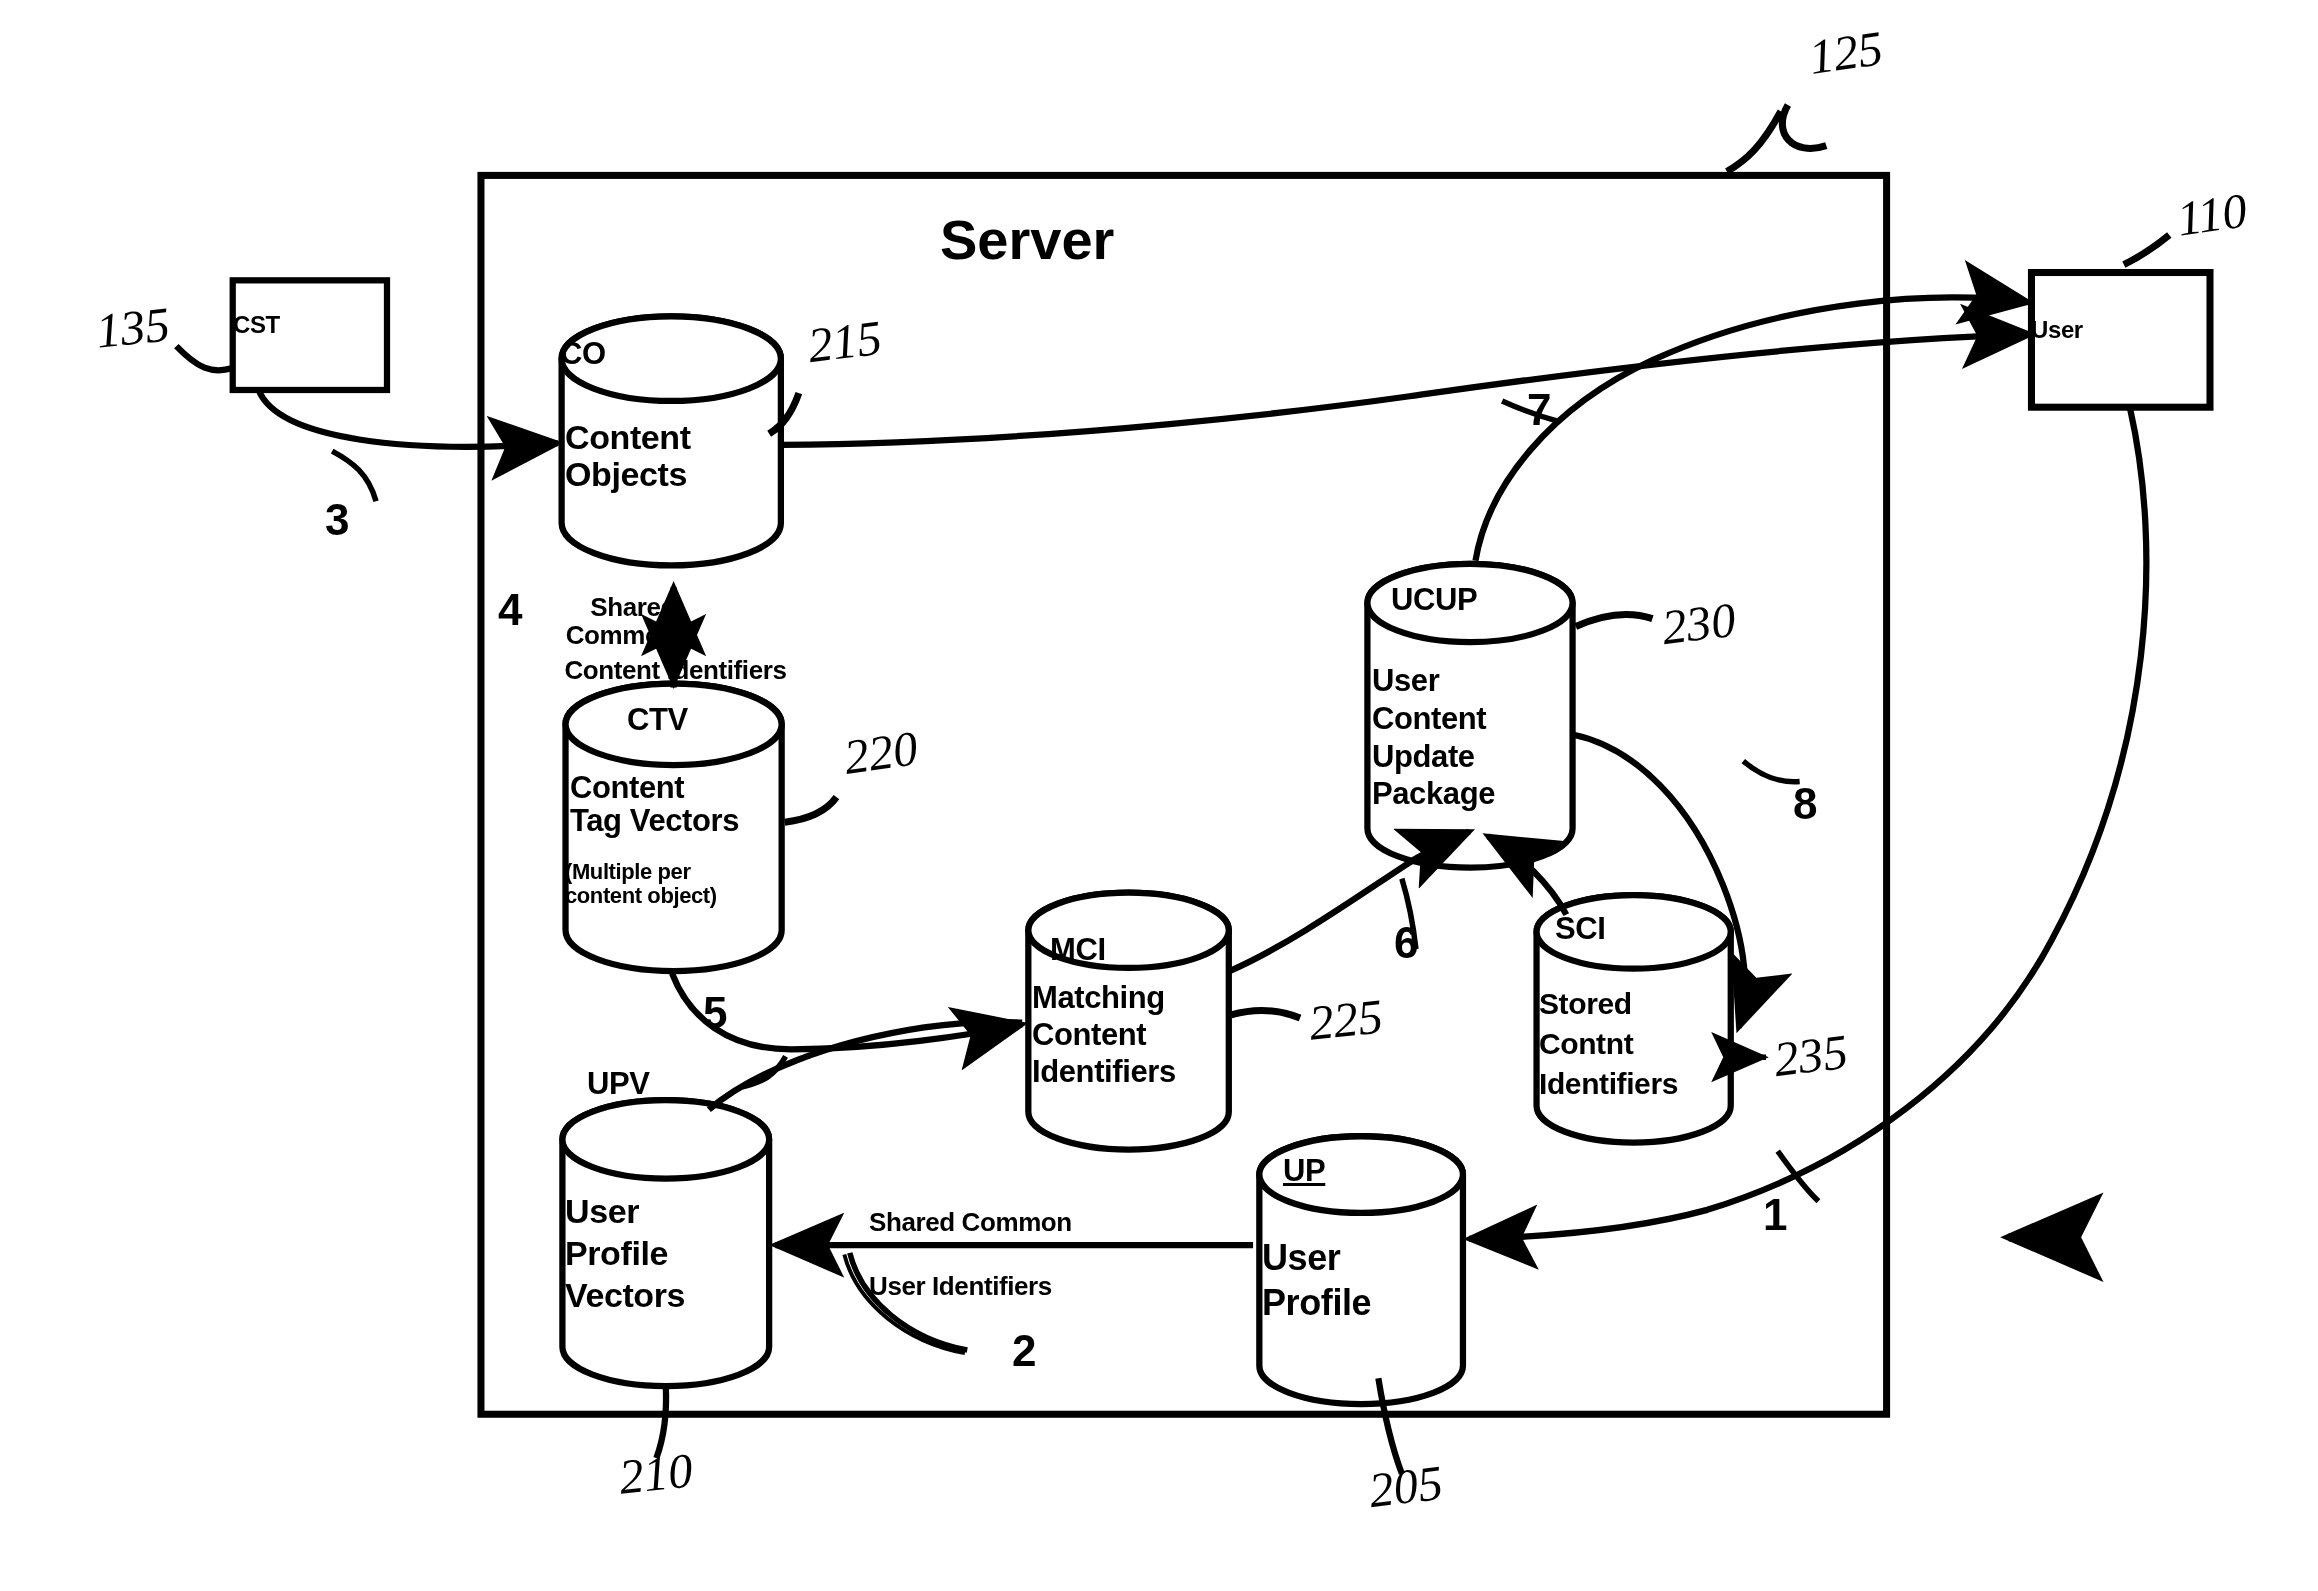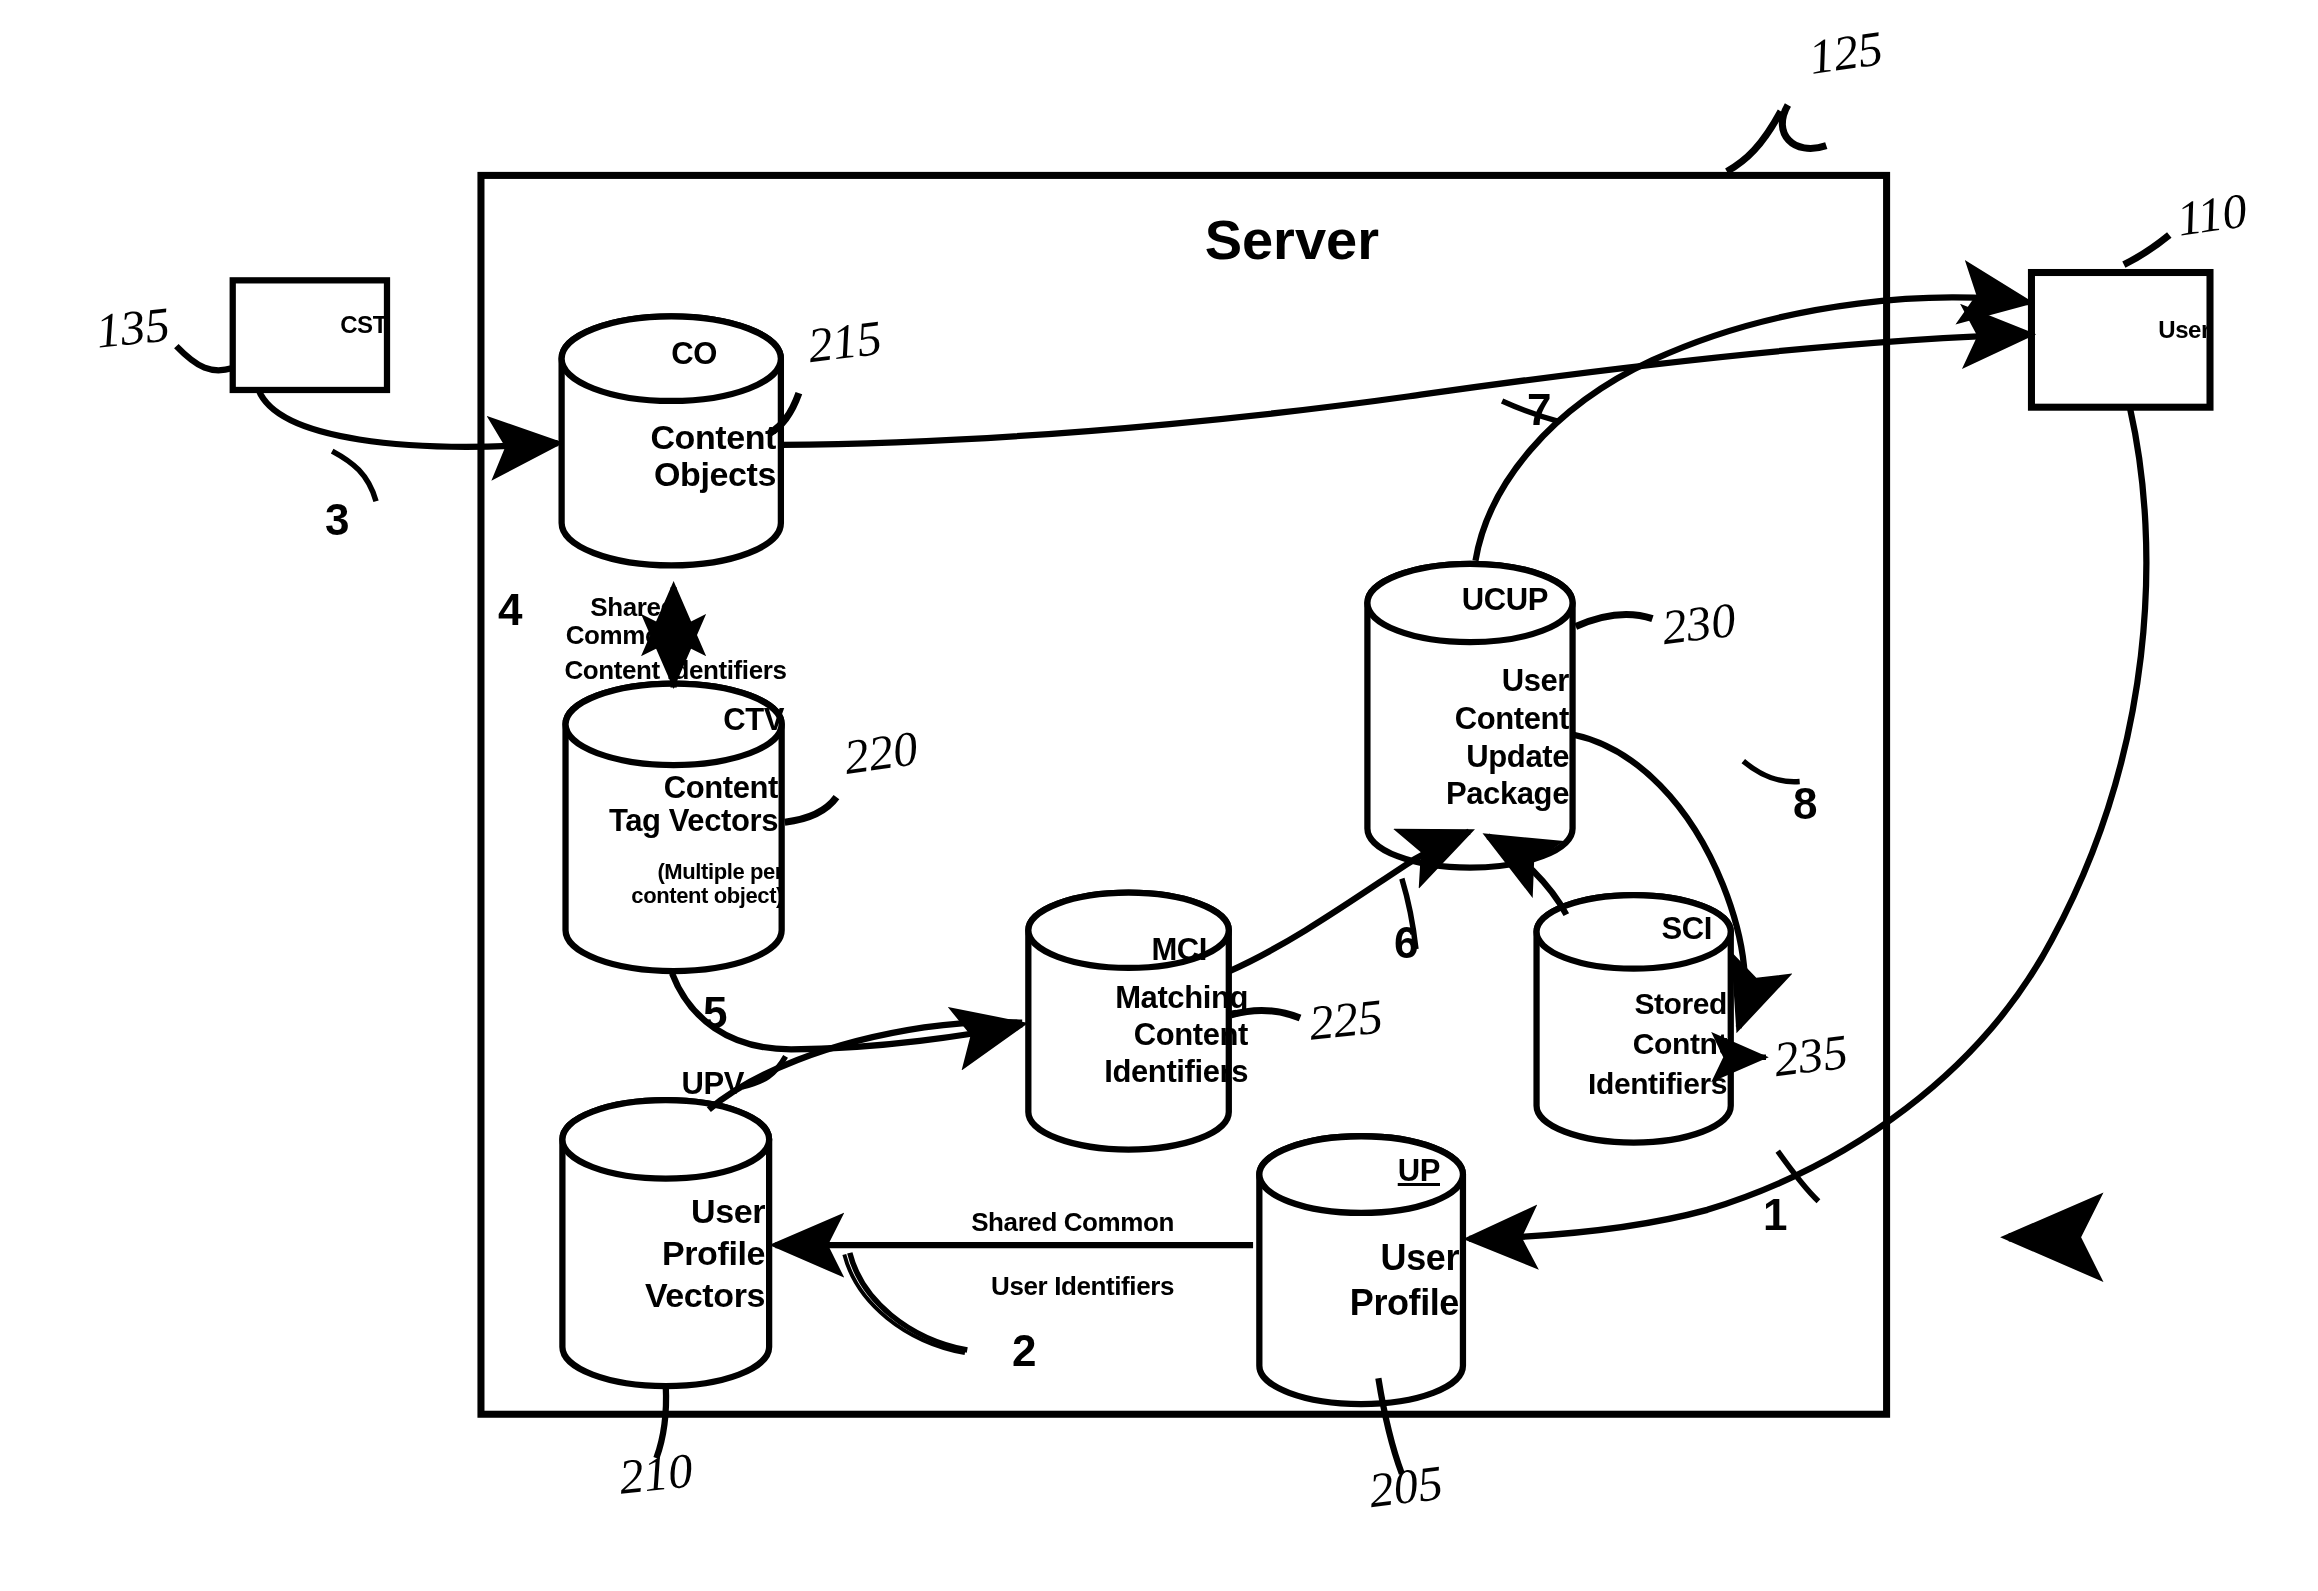--- a/index.html
+++ b/index.html
@@ -20,21 +20,21 @@
   #vec {
     position: absolute;
     left: 0; top: 0;
     width: 2319px;
     height: 1592px;
   }
   .lbl {
     position: absolute;
     color: #000;
     font-weight: bold;
-    text-align: right;
+    text-align: left;
     line-height: 1.08;
     white-space: pre-line;
     letter-spacing: -0.4px;
   }
   .hand {
     position: absolute;
     color: #000;
     font-family: "Liberation Serif", serif;
     font-style: italic;
     font-weight: 400;

